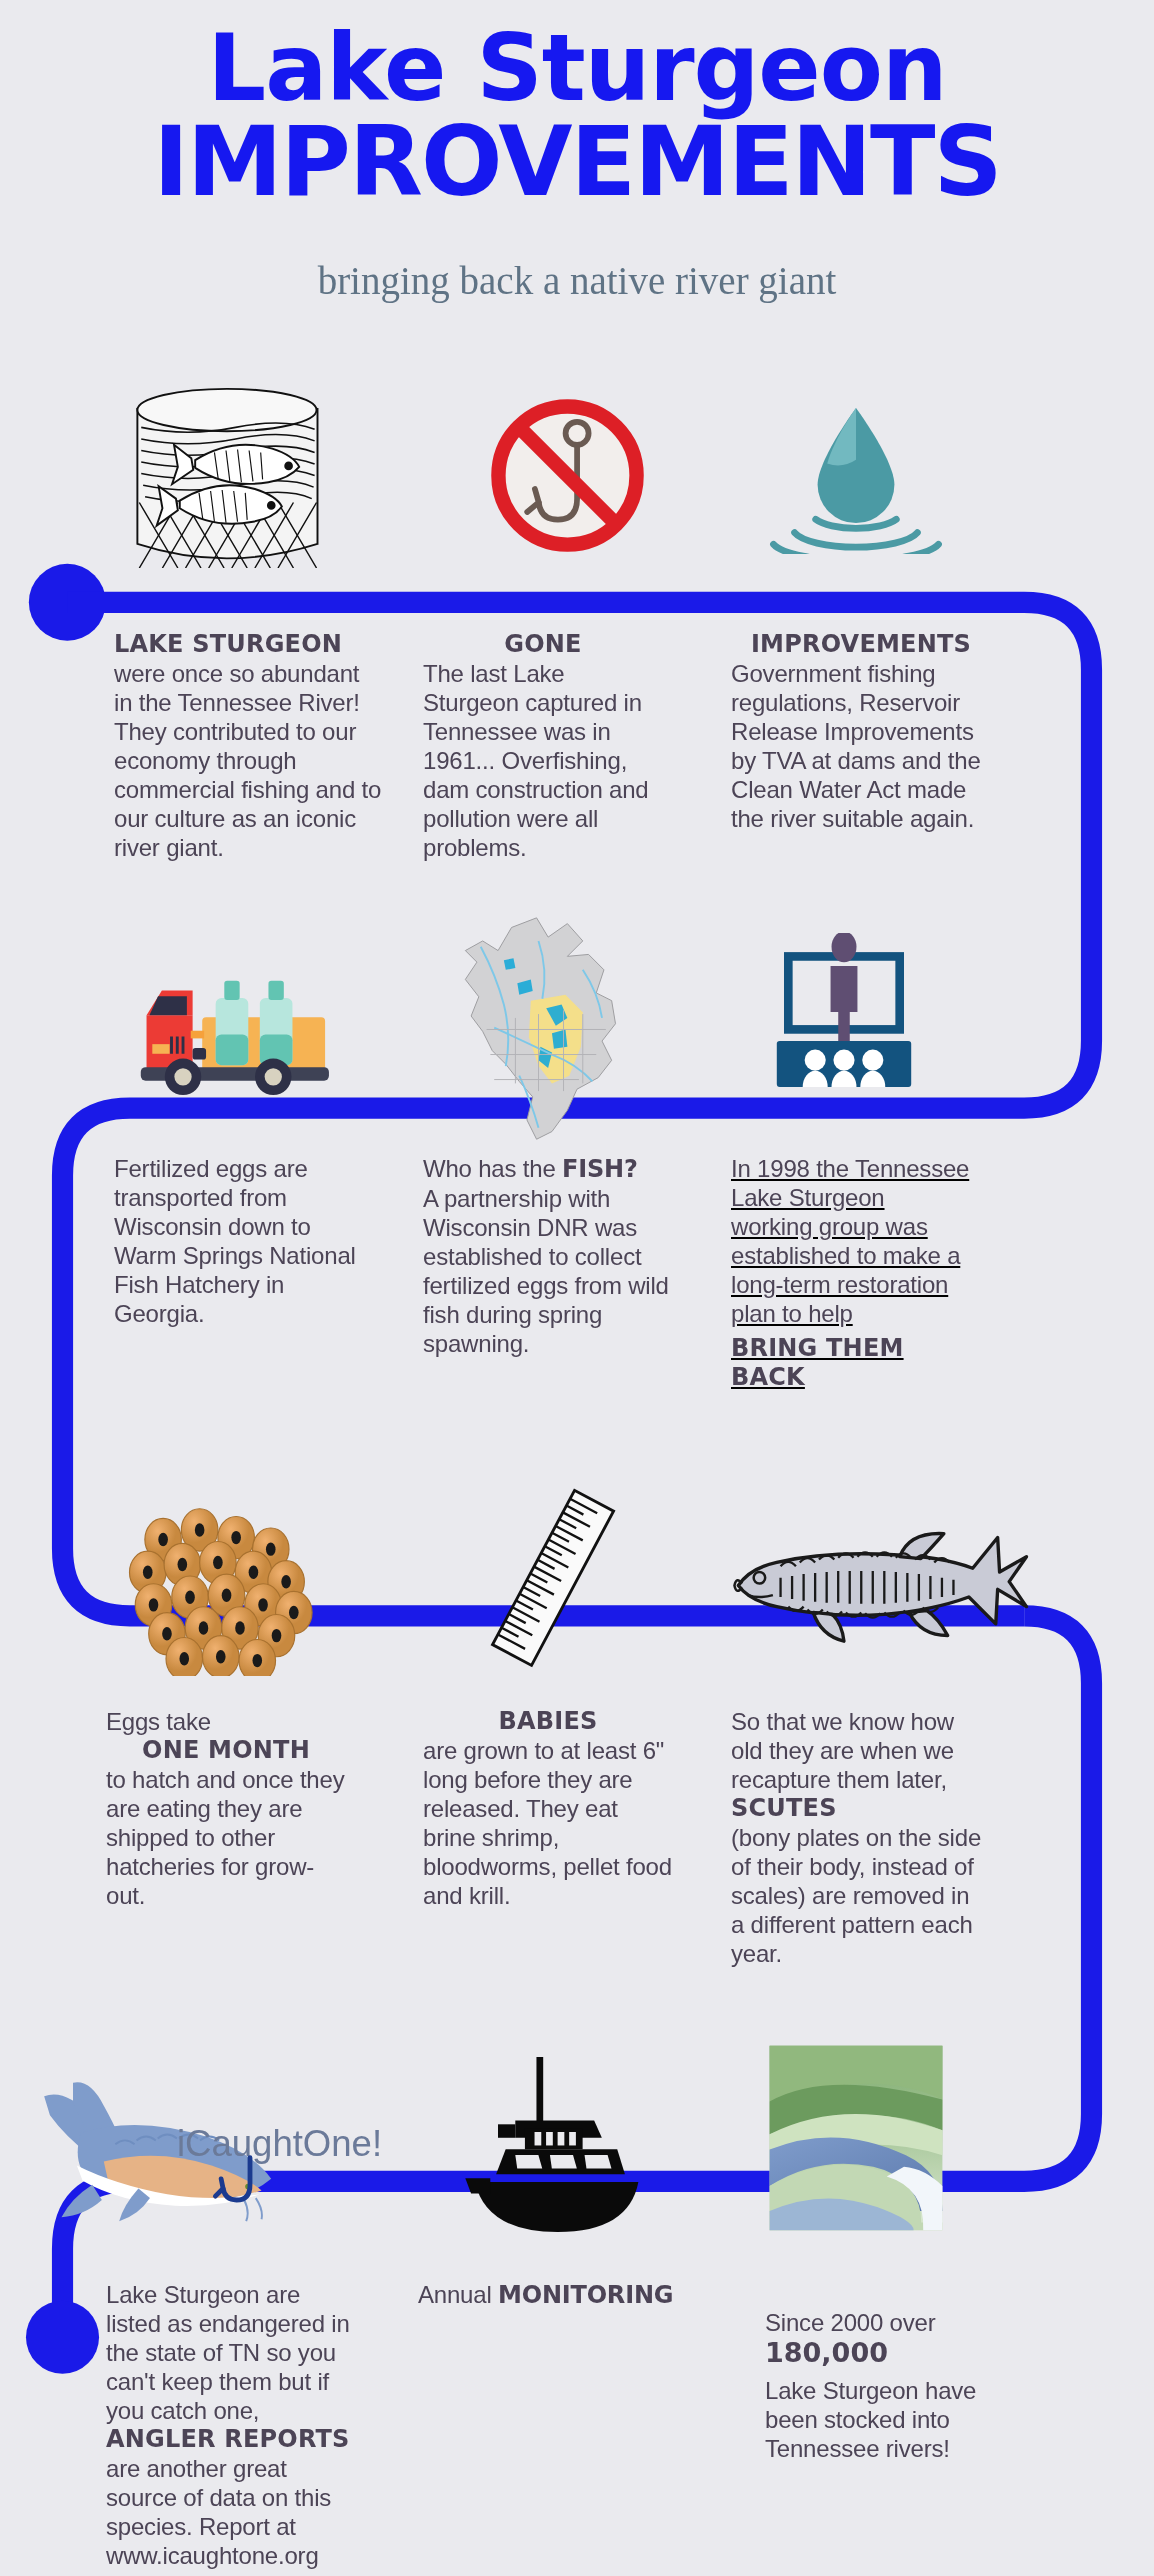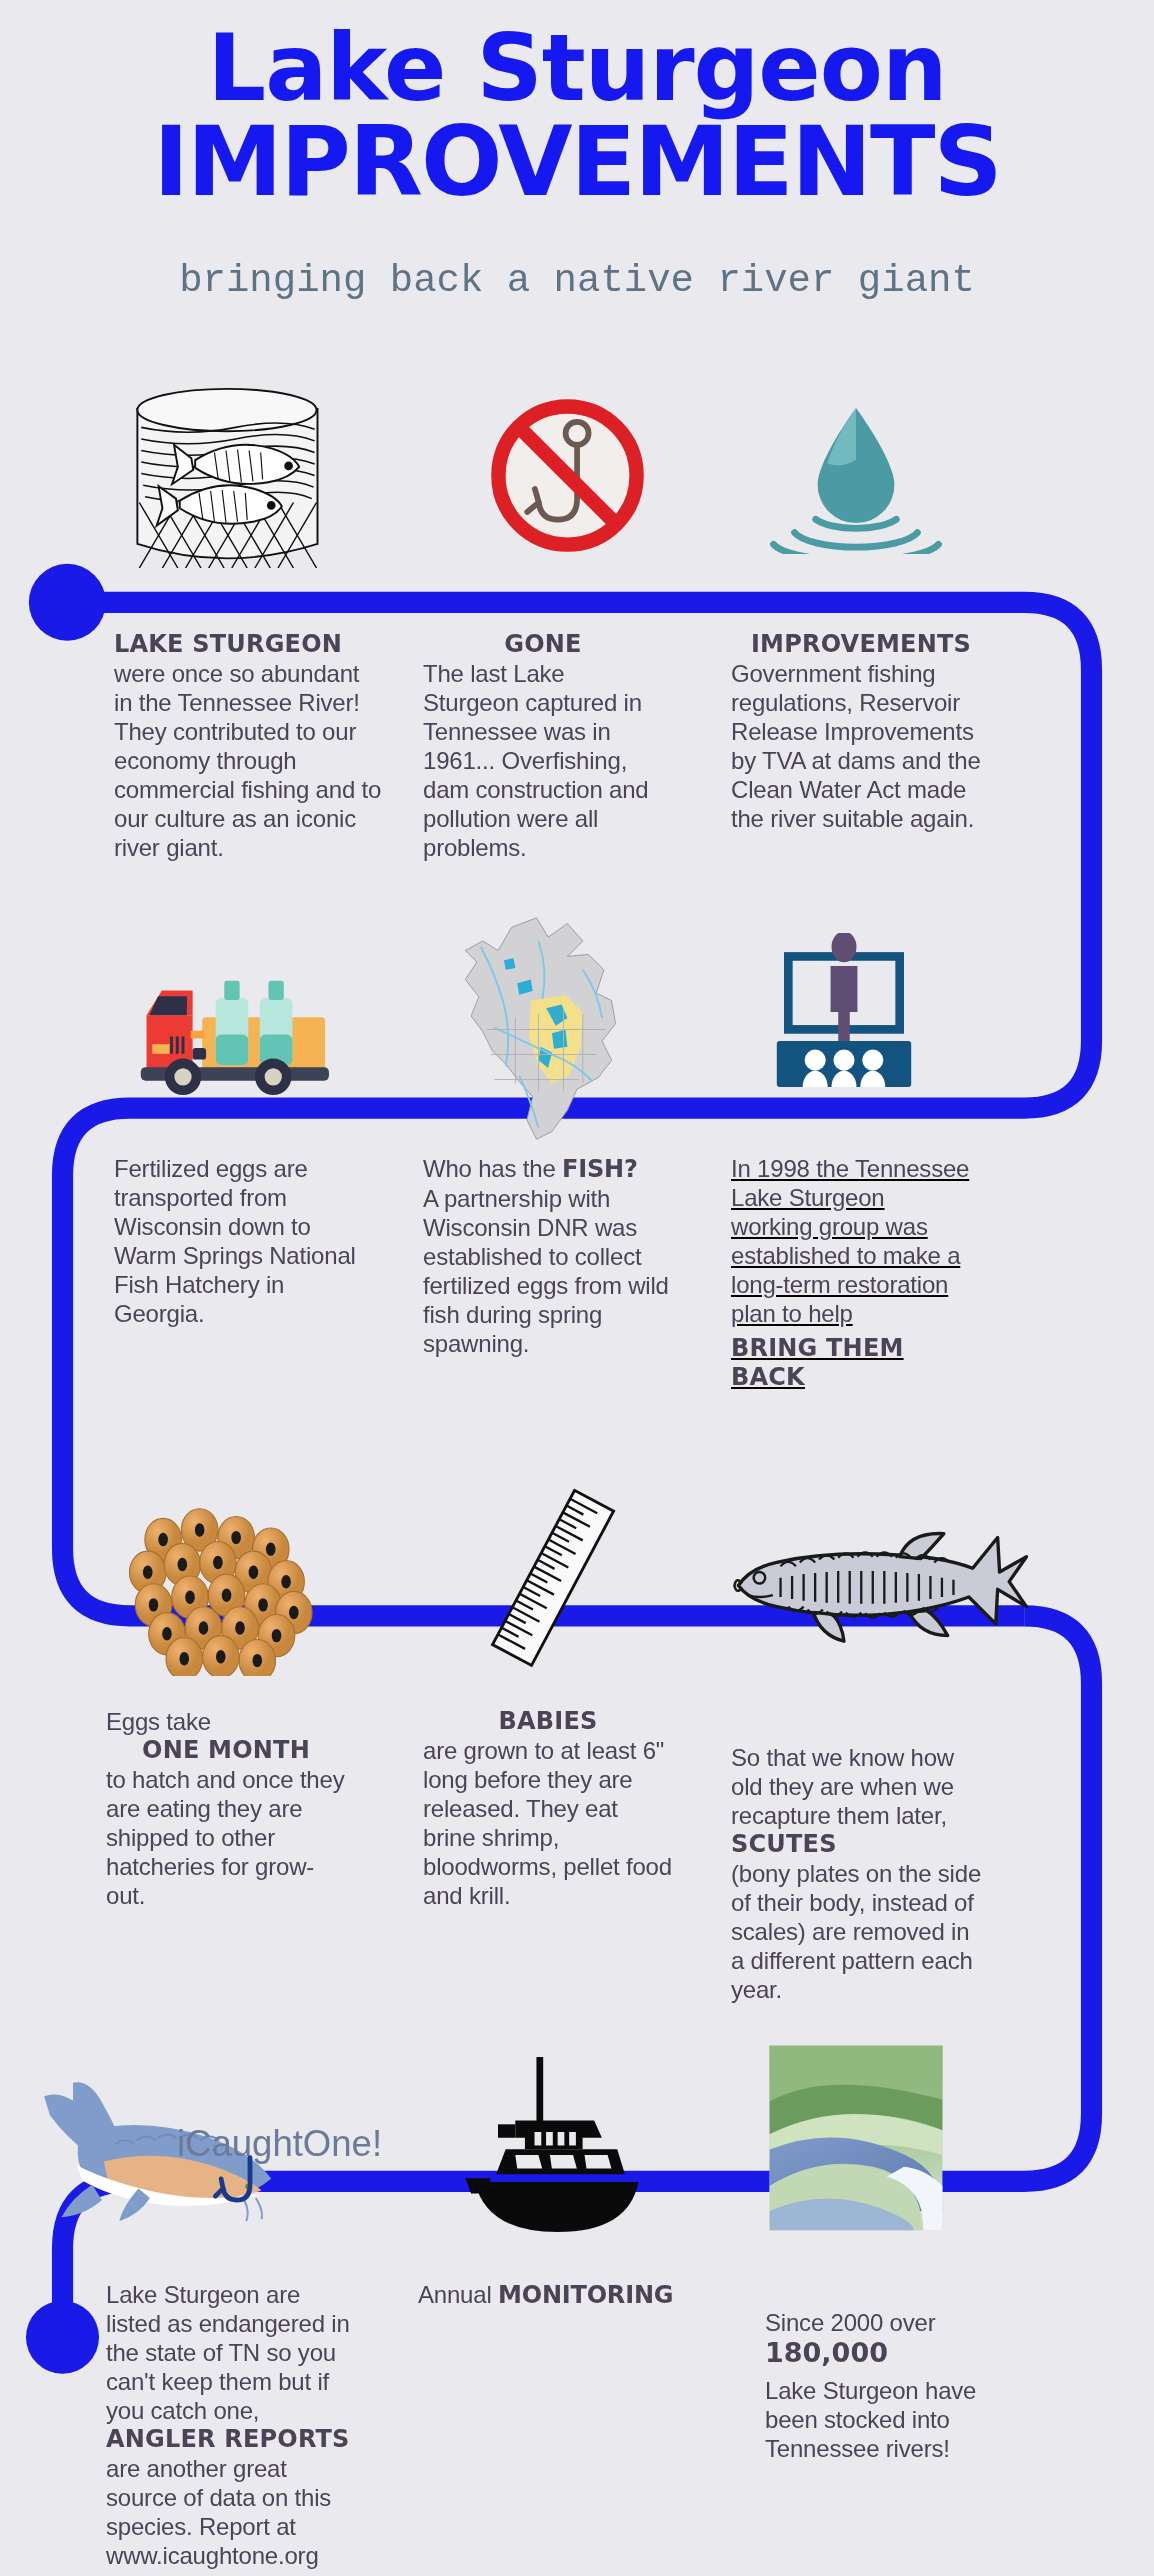--- a/index.html
+++ b/index.html
@@ -28,21 +28,21 @@
     text-align:center;
     font-family:"DejaVu Sans", sans-serif;
     font-weight:bold;
     font-size:96px; line-height:96px;
     letter-spacing:-1.9px;
     color:#1618f0;
   }
   .subtitle{
     position:absolute; left:0; top:260px; width:1154px;
     text-align:center;
-    font-family:Liberation Mono, monospace;
+    font-family:Liberation Serif, serif;
     font-size:39px; line-height:42px;
     color:#5f7385;
   }
 
   
   .snake{position:absolute;left:0;top:0;width:1154px;height:2576px;pointer-events:none;}
 
   
   .icon-row{position:absolute;left:0;width:1154px;}
   .icon-cell{position:absolute;top:0;}
@@ -384,21 +384,21 @@
   <div class="text-row" style="top:1707px;">
     <div class="col" style="left:106px;width:240px;">
       <p class="body-txt">Eggs take</p>
       <p class="hd" style="text-align:center;">ONE MONTH</p>
       <p class="body-txt">to hatch and once they are eating they are shipped to other hatcheries for grow-out.</p>
     </div>
     <div class="col" style="left:423px;width:250px;">
       <p class="hd hd-center">BABIES</p>
       <p class="body-txt">are grown to at least 6" long before they are released. They eat brine shrimp, bloodworms, pellet food and krill.</p>
     </div>
-    <div class="col" style="left:731px;width:255px;margin-top:36px;">
+    <div class="col" style="left:731px;width:255px;">
       <p class="body-txt">So that we know how old they are when we recapture them later,</p>
       <p class="hd">SCUTES</p>
       <p class="body-txt">(bony plates on the side of their body, instead of scales) are removed in a different pattern each year.</p>
     </div>
   </div>
 
   <div class="icon-row" style="top:2015px;height:221px;">
 
     <div class="icon-cell" style="left:23px;top:58px;">
       <svg width="404" height="154" viewBox="0 0 420 160">

